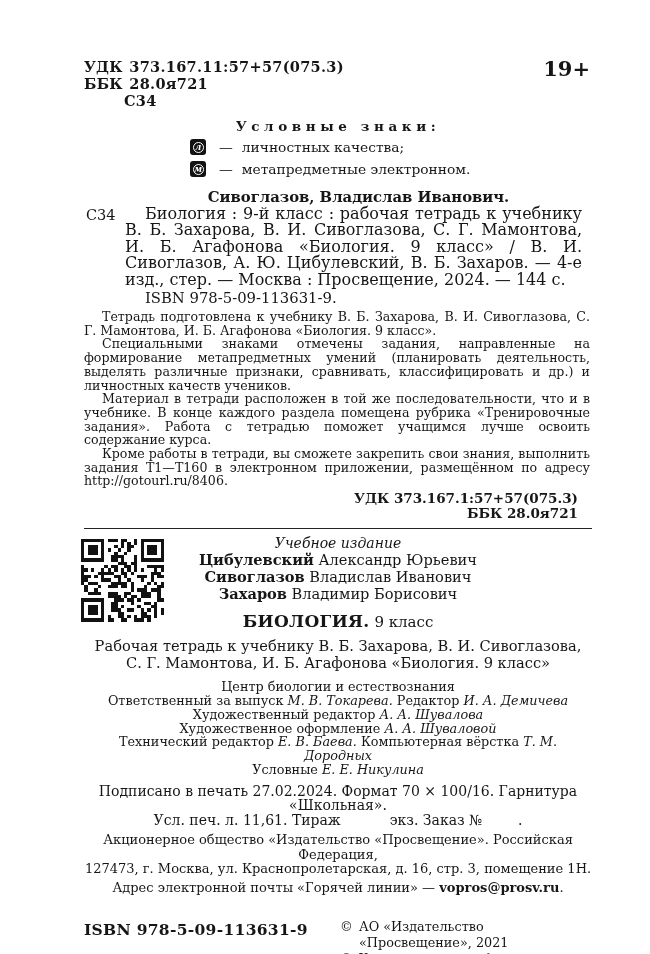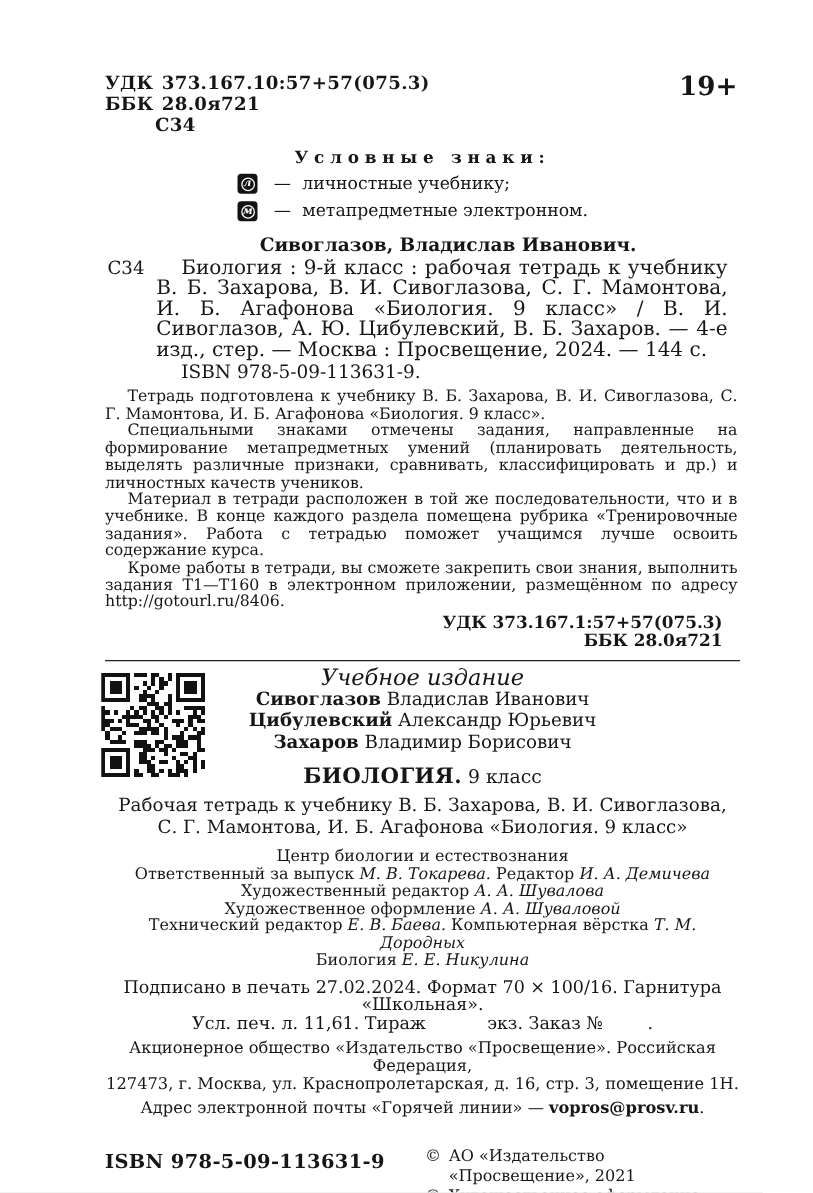--- a/index.html
+++ b/index.html
@@ -29,21 +29,21 @@
   .cat-isbn{margin:2px 0 0 61px;font-size:14.8px;line-height:16px;}
   
   .annotation{margin-top:4px;}
   .annotation p{margin:0 2px 0 0;font-size:12.6px;line-height:13.7px;text-align:justify;text-indent:18px;}
   .codes-right{margin-top:3px;text-align:right;font-weight:bold;font-size:13.5px;line-height:15px;padding-right:14px;}
   .rule{border:0;border-top:1.4px solid #222;margin:7px 0 0 0;}
   
   .imprint{position:relative;margin-top:6px;}
   .qr{position:absolute;left:-3px;top:3px;}
   .center{text-align:center;}
-  .edition-type{font-style:italic;font-size:18px;line-height:16px;}
+  .edition-type{font-style:italic;font-size:14px;line-height:16px;}
   .author-line{font-size:14.6px;line-height:16px;margin-top:1px;}
   .author-line .surname{font-weight:bold;}
   .book-title{margin-top:9px;font-size:15px;line-height:20px;}
   .book-title .t-bold{font-weight:bold;font-size:17px;letter-spacing:.02em;}
   .subtitle{margin-top:6px;font-size:14.6px;line-height:16.5px;}
   .credits{margin-top:9px;font-size:12.8px;line-height:13.8px;}
   .credits i{font-style:italic;}
   .print-info{margin-top:7px;font-size:14px;line-height:14.5px;}
   .publisher{margin-top:6px;font-size:13px;line-height:14.5px;}
   .publisher .email{font-weight:bold;}
@@ -56,37 +56,37 @@
   .c-sym{flex:0 0 19px;}
 </style>
 </head>
 <body>
 
 <div class="page">
 
   <div class="codes-block">
     <div class="code-line">
       <span class="lbl">УДК</span>
-      <span>373.167.10:57+57(075.3)</span>
+      <span>373.167.11:57+57(075.3)</span>
     </div>
     <div class="code-line">
       <span class="lbl">ББК</span>
       <span>28.0я721</span>
     </div>
     <div class="code-line code-c34">С34</div>
     <div class="age-badge">19+</div>
   </div>
 
   <div class="legend-heading">Условные знаки:</div>
   <div class="legend-row">
     <span class="legend-icon">
         <span class="ring">л</span>
       </span>
     <span class="legend-dash">—</span>
-    <span>личностные учебнику;</span>
+    <span>личностных качества;</span>
   </div>
   <div class="legend-row">
     <span class="legend-icon">
         <span class="ring">м</span>
       </span>
     <span class="legend-dash">—</span>
     <span>метапредметные электронном.</span>
   </div>
 
   <div class="cat-heading">Сивоглазов, Владислав Иванович.</div>
@@ -319,44 +319,44 @@
           <rect x="18" y="0" width="7" height="7"></rect>
           <rect fill="#fff" x="19" y="1" width="5" height="5"></rect>
           <rect x="20" y="2" width="3" height="3"></rect>
           <rect x="0" y="18" width="7" height="7"></rect>
           <rect fill="#fff" x="1" y="19" width="5" height="5"></rect>
           <rect x="2" y="20" width="3" height="3"></rect>
         </svg>
     </div>
     <div class="center edition-type">Учебное издание</div>
     <div class="center author-line">
+      <span class="surname">Цибулевский</span><span> Александр Юрьевич</span>
+    </div>
+    <div class="center author-line">
       <span class="surname">Сивоглазов</span><span> Владислав Иванович</span>
-    </div>
-    <div class="center author-line">
-      <span class="surname">Цибулевский</span><span> Александр Юрьевич</span>
     </div>
     <div class="center author-line">
       <span class="surname">Захаров</span><span> Владимир Борисович</span>
     </div>
     <div class="center book-title">
       <span class="t-bold">БИОЛОГИЯ.</span><span> 9 класс</span>
     </div>
     <div class="center subtitle">
       <div>Рабочая тетрадь к учебнику В. Б. Захарова, В. И. Сивоглазова,</div>
       <div>С. Г. Мамонтова, И. Б. Агафонова «Биология. 9 класс»</div>
     </div>
   </div>
 
   <div class="credits center">
     <div>Центр биологии и естествознания</div>
     <div><span>Ответственный за выпуск </span><i>М. В. Токарева.</i><span> Редактор </span> <i>И. А. Демичева</i></div>
     <div><span>Художественный редактор </span><i>А. А. Шувалова</i></div>
     <div><span>Художественное оформление </span><i>А. А. Шуваловой</i></div>
     <div><span>Технический редактор </span><i>Е. В. Баева.</i><span> Компьютерная вёрстка </span> <i>Т. М. Дородных</i></div>
-    <div><span>Биология </span><i>Е. Е. Никулина</i></div>
+    <div><span>Условные </span><i>Е. Е. Никулина</i></div>
   </div>
 
   <div class="print-info center">
     <div>Подписано в печать 27.02.2024. Формат 70 × 100/16. Гарнитура «Школьная».</div>
     <div>Усл. печ. л. 11,61. Тираж&nbsp;&nbsp;&nbsp;&nbsp;&nbsp;&nbsp;&nbsp;&nbsp;&nbsp;&nbsp; экз. Заказ №&nbsp;&nbsp;&nbsp;&nbsp;&nbsp;&nbsp;&nbsp; .</div>
   </div>
 
   <div class="publisher center">
     <div>Акционерное общество «Издательство «Просвещение». Российская Федерация,</div>
     <div>127473, г. Москва, ул. Краснопролетарская, д. 16, стр. 3, помещение 1Н.</div>

